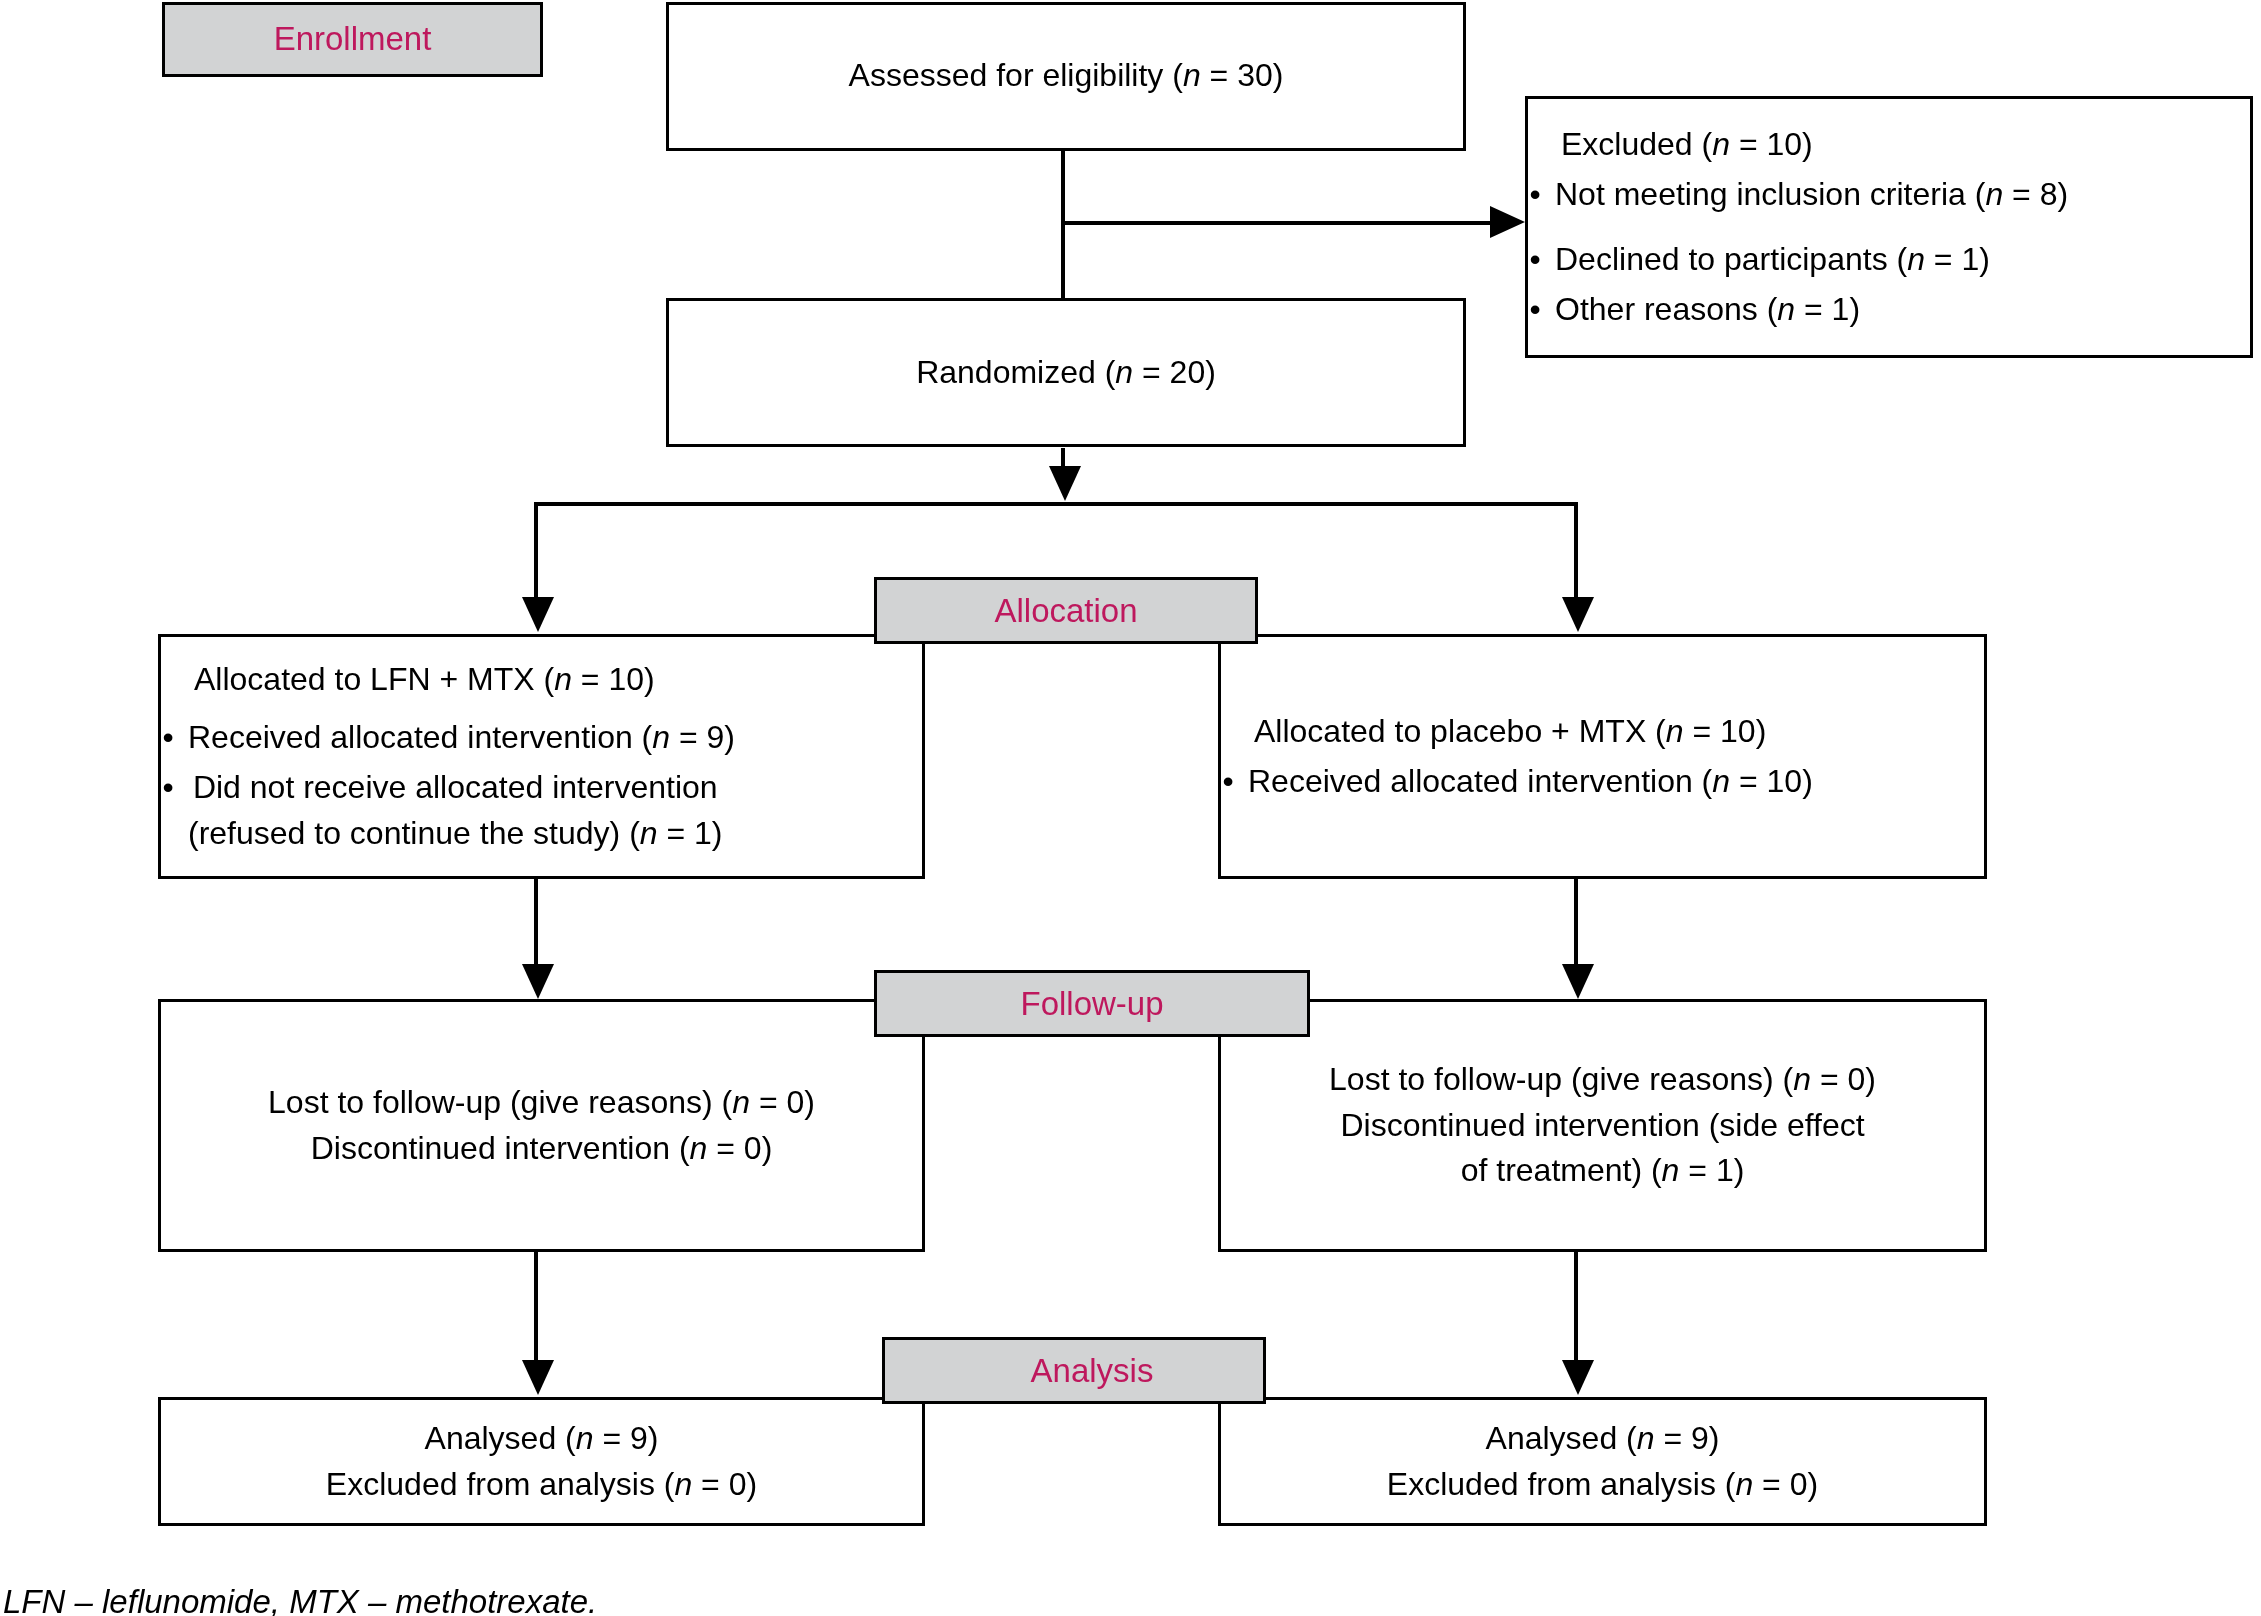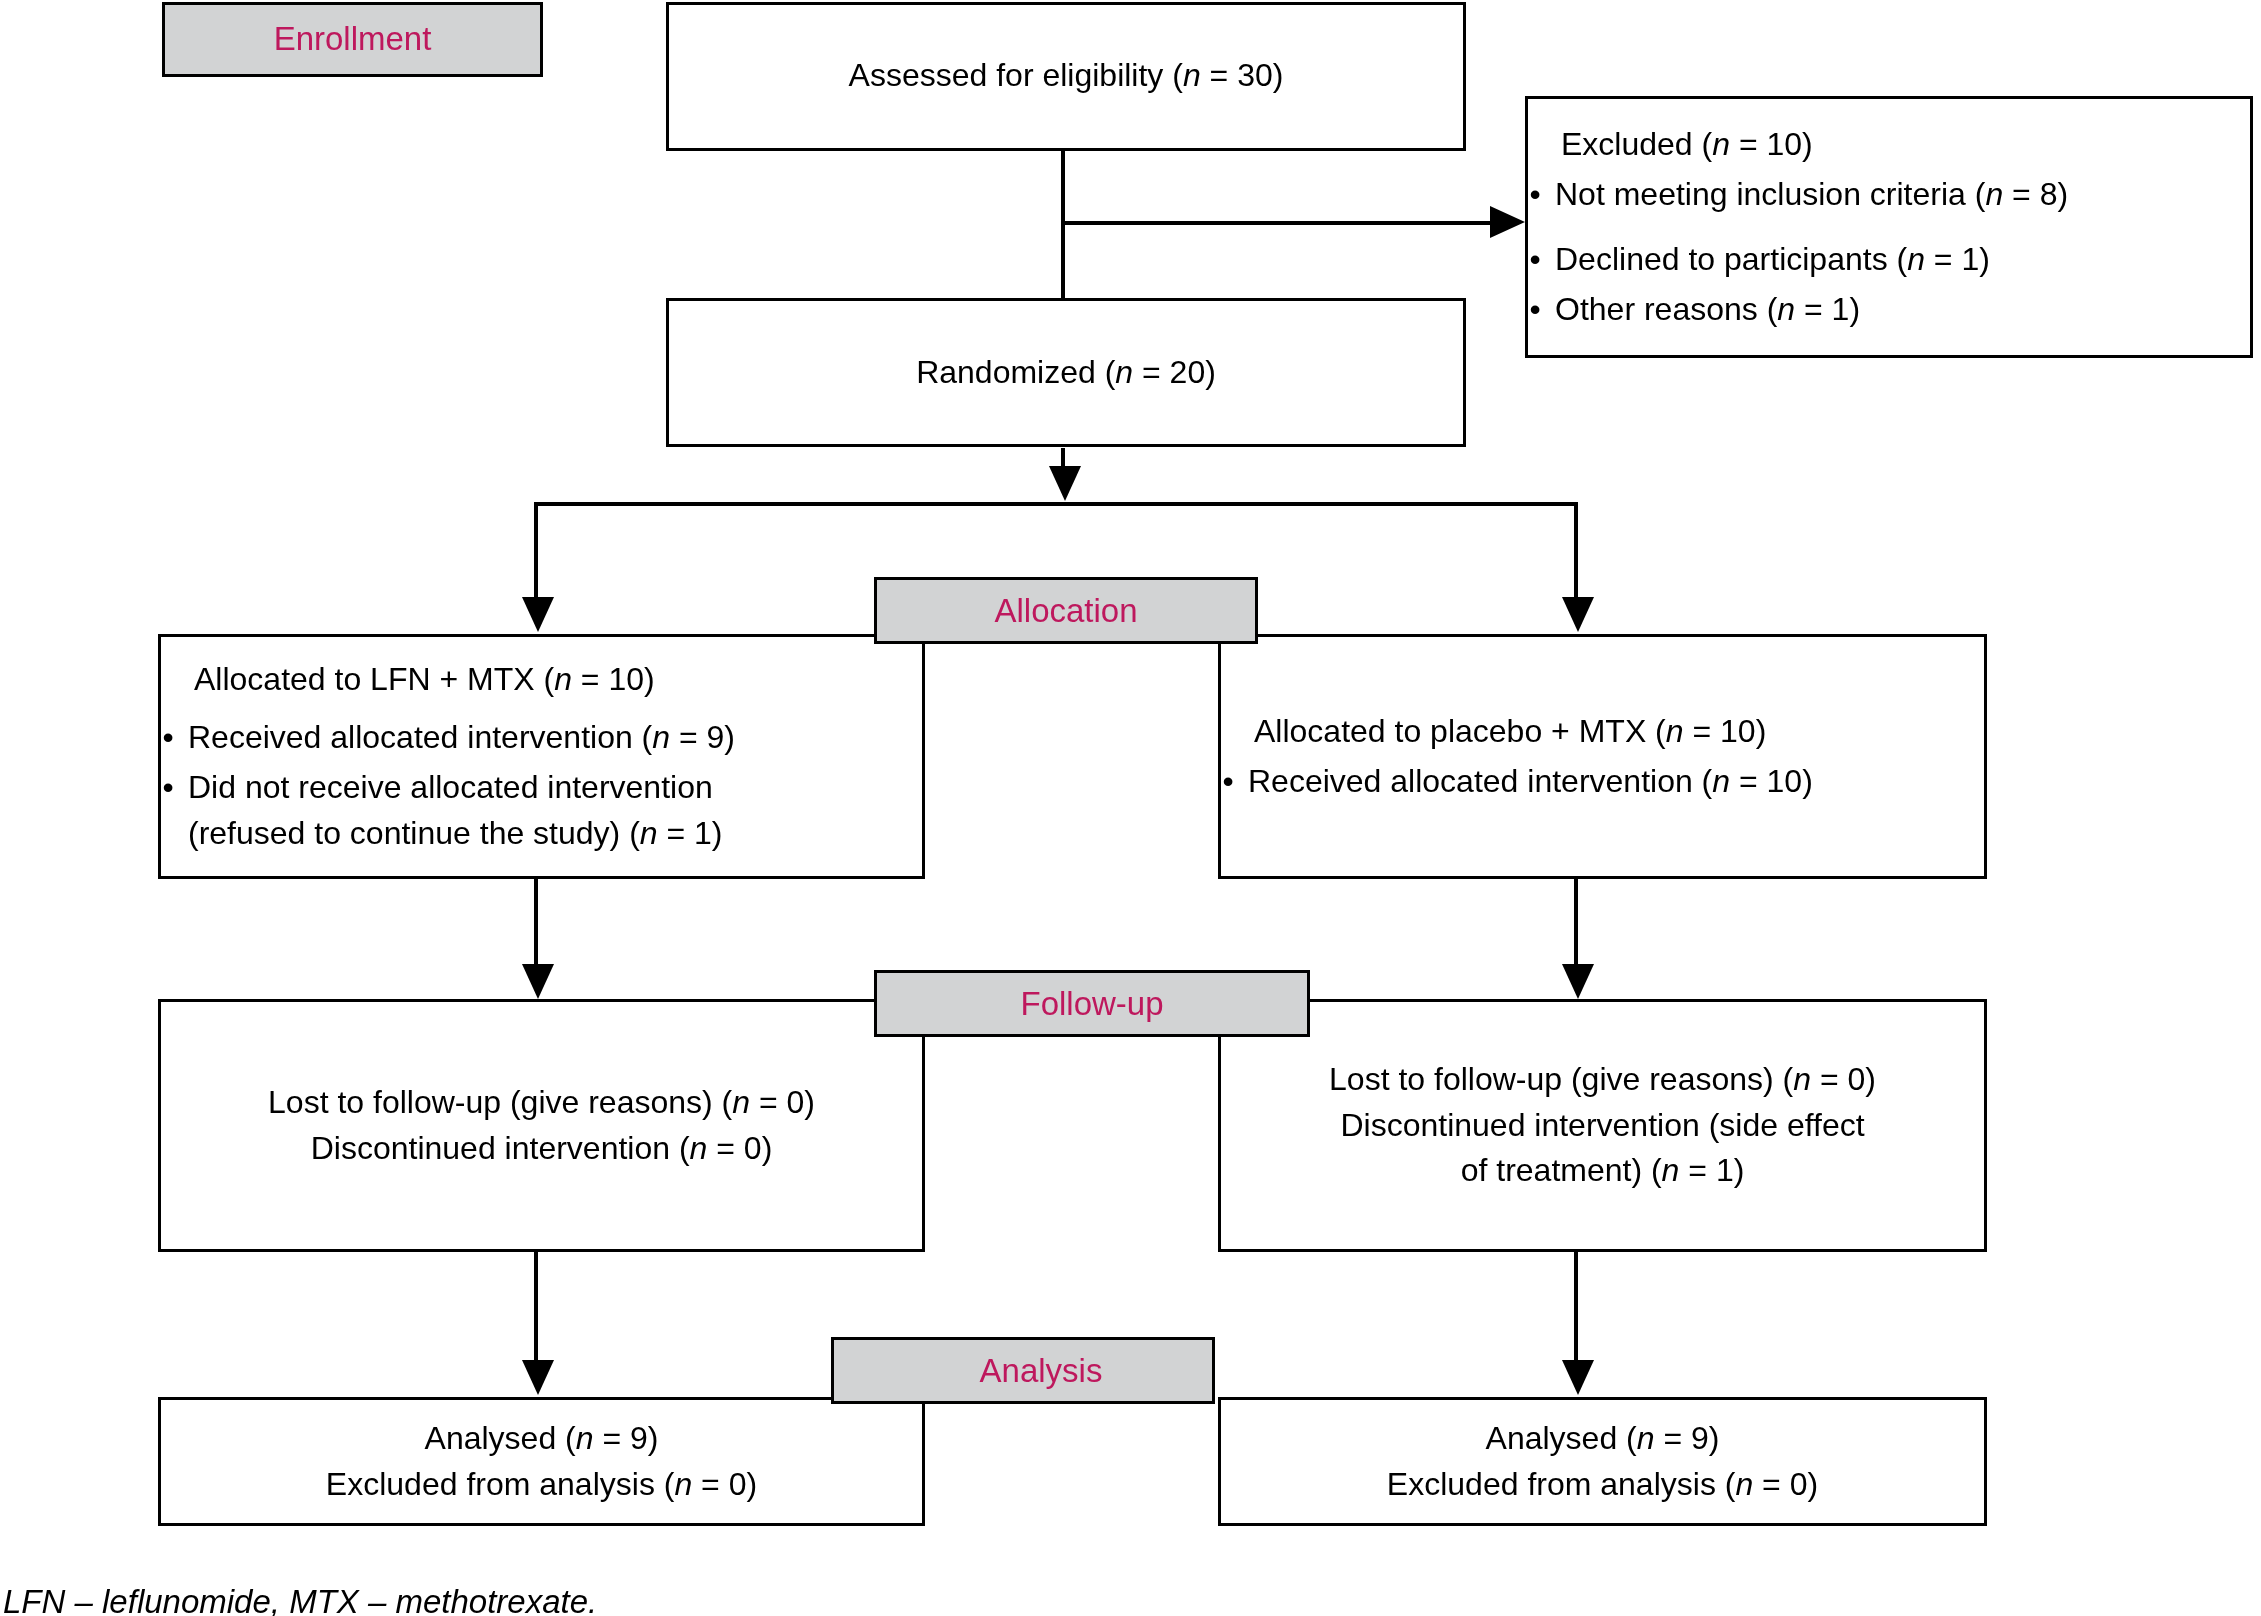--- a/index.html
+++ b/index.html
@@ -26,21 +26,21 @@
     background: #ffffff;
     display: flex;
     flex-direction: column;
     justify-content: center;
     color: #000000;
     font-size: 32px;
     line-height: 1.42;
     z-index: 3;
   }
   .box.center { align-items: center; text-align: center; }
-  .box.left   { align-items: flex-start; text-align: left; }
+  .box.left   { align-items: flex-start; text-align: center; }
 
   .stage-label {
     position: absolute;
     box-sizing: border-box;
     border: 3.8px solid #000000;
     background: #d2d3d4;
     display: flex;
     align-items: center;
     justify-content: center;
     font-size: 33px;
@@ -187,21 +187,21 @@
     <span class="tline pad-c">Discontinued intervention (side effect</span>
     <span class="tline pad-c">of treatment) (<i class="var">n</i> = 1)</span>
   </div>
 
   <div class="vline" style="left:534px; top:1252px; height:110px;"></div>
   <div class="arrow-down" style="left:522px; top:1360px;"></div>
 
   <div class="vline" style="left:1574px; top:1252px; height:110px;"></div>
   <div class="arrow-down" style="left:1562px; top:1360px;"></div>
 
-  <div class="stage-label" style="left:831px; top:1337px; width:384px; height:67px;padding-left:36px;">
+  <div class="stage-label" style="left:882px; top:1337px; width:384px; height:67px;padding-left:36px;">
     <span>Analysis</span>
   </div>
 
   <div class="box center" style="left:158px; top:1397px; width:767px; height:129px;">
     <span class="tline pad-c">Analysed (<i class="var">n</i> = 9)</span>
     <span class="tline pad-c">Excluded from analysis (<i class="var">n</i> = 0)</span>
   </div>
 
   <div class="box center" style="left:1218px; top:1397px; width:769px; height:129px;">
     <span class="tline pad-c">Analysed (<i class="var">n</i> = 9)</span>

